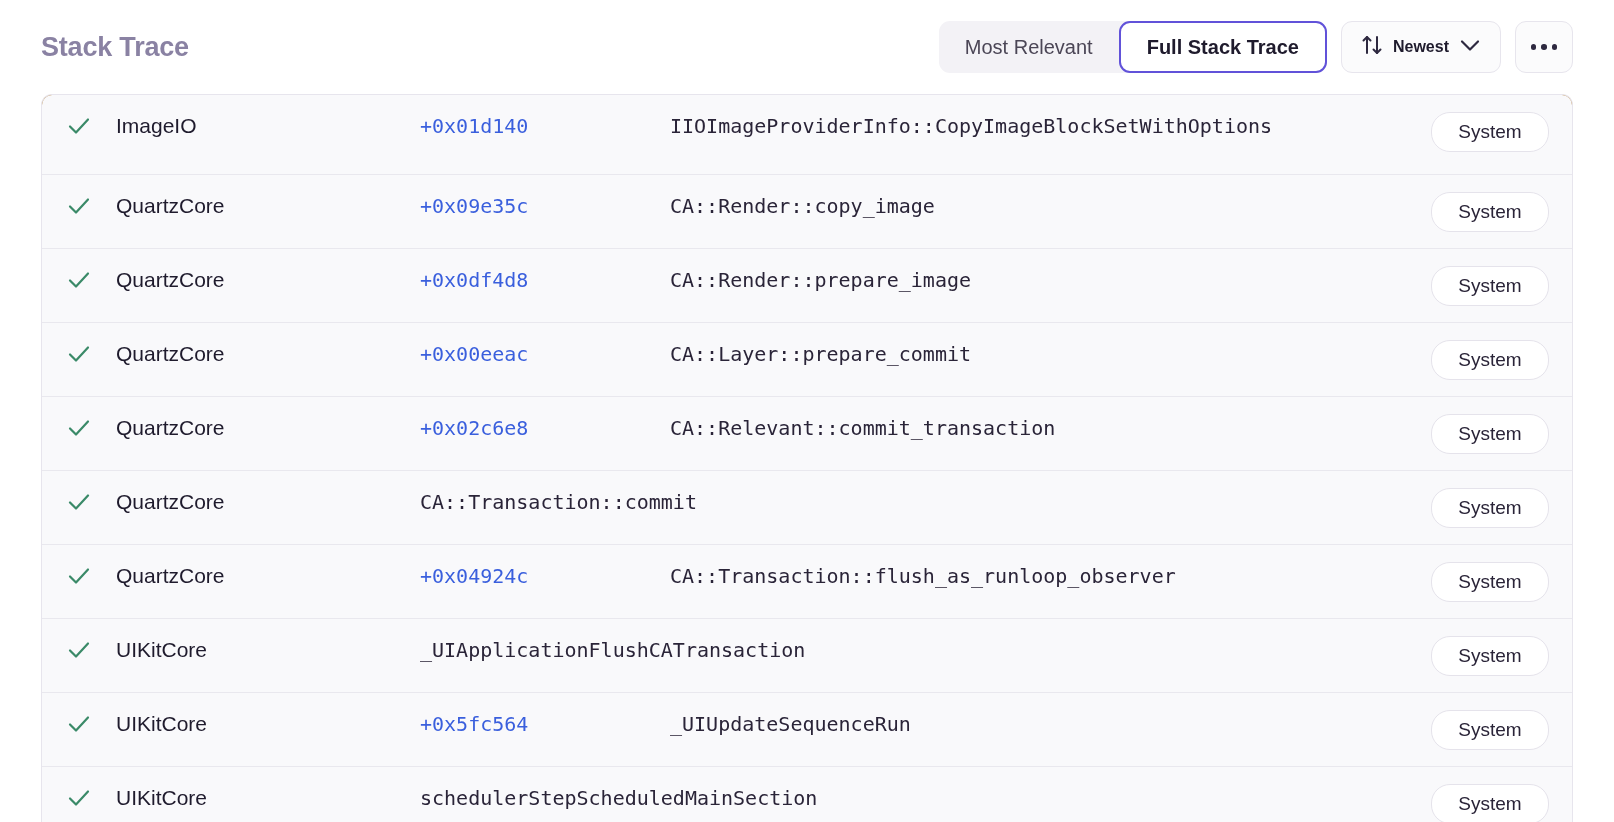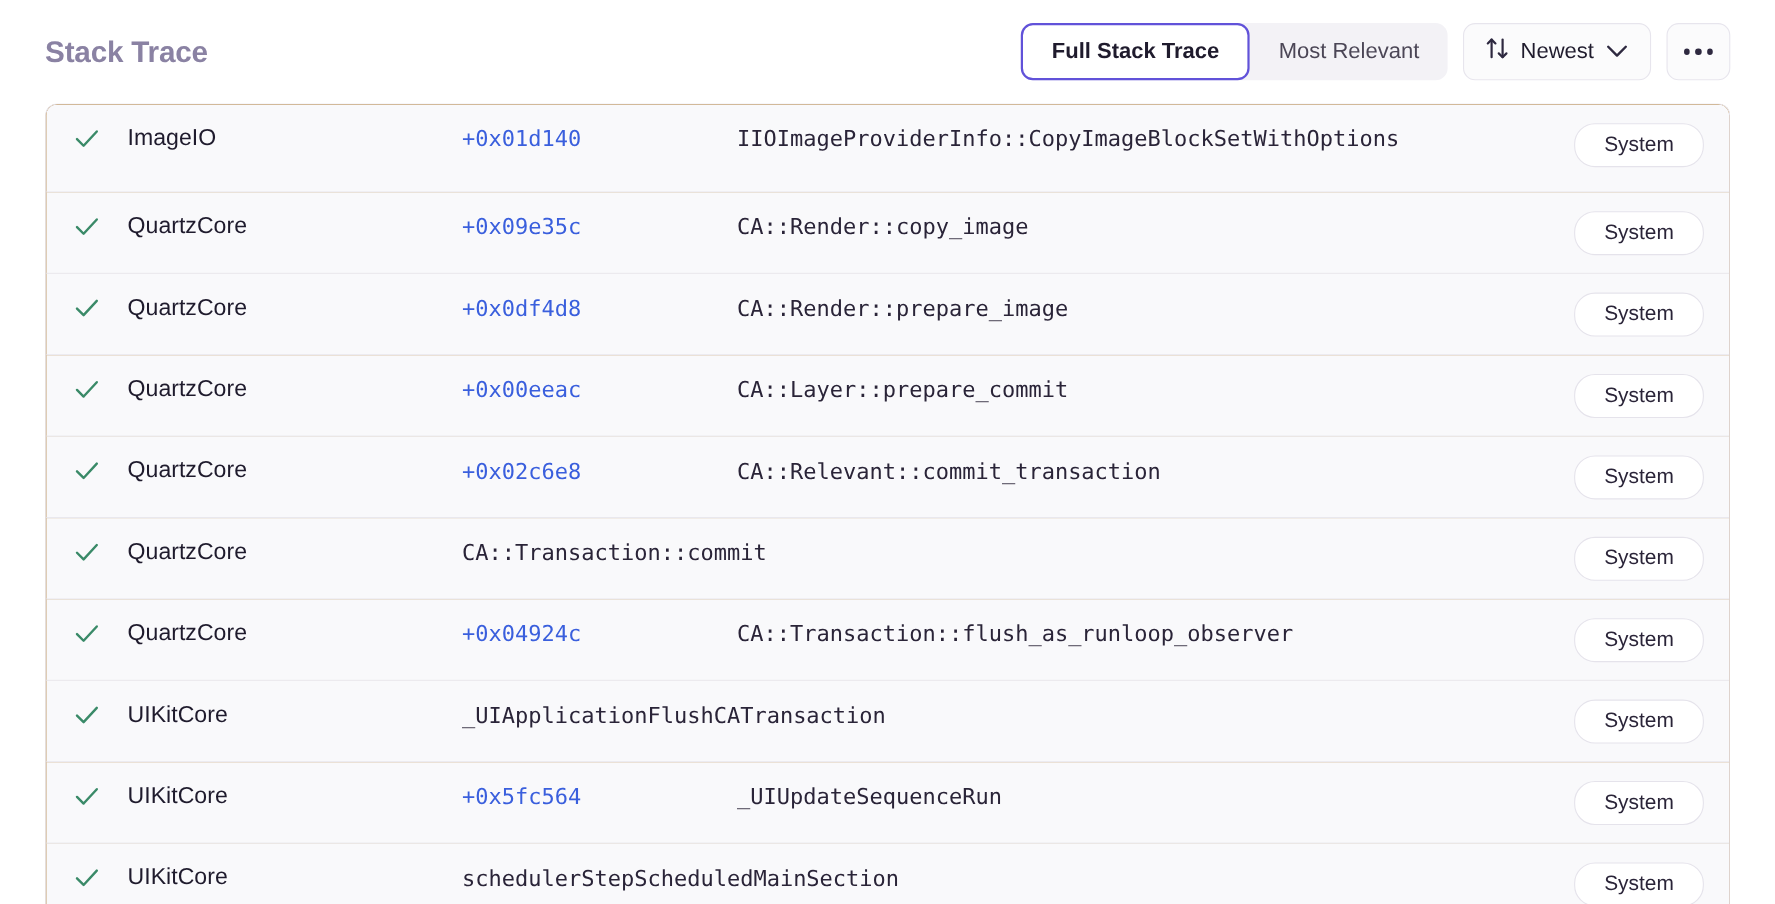--- a/index.html
+++ b/index.html
@@ -82,22 +82,22 @@
   
   .sort-btn {
     display: flex;
     align-items: center;
     gap: 11px;
     height: 52px;
     padding: 0 20px;
     border-radius: 11px;
     border: 1.5px solid #e7e5ed;
     background: #fbfbfc;
-    font-size: 20px;
-    font-weight: 400;
+    font-size: 16px;
+    font-weight: 700;
     color: #1f1b2d;
     cursor: pointer;
     white-space: nowrap;
     font-family: "Liberation Sans", sans-serif;
   }
 
   .sort-icon { display: block; flex: none; }
   .chev-icon { display: block; flex: none; }
 
   
@@ -219,22 +219,22 @@
 <body>
 
 <div class="page">
 
   <div class="header">
     <div class="page-title">Stack Trace</div>
 
     <div class="header-controls">
 
       <div class="segmented">
+        <button class="seg-btn">Most Relevant</button>
         <button class="seg-btn active">Full Stack Trace</button>
-        <button class="seg-btn">Most Relevant</button>
       </div>
 
       <button class="sort-btn">
         <span class="sort-icon">
           <svg width="20" height="22" viewBox="0 0 20 22" fill="none" stroke="#2e2940" stroke-width="2" stroke-linecap="round" stroke-linejoin="round">
             <path d="M5 19 L5 3"></path>
             <path d="M1.5 6.5 L5 3 L8.5 6.5"></path>
             <path d="M15 3 L15 19"></path>
             <path d="M11.5 15.5 L15 19 L18.5 15.5"></path>
           </svg>

